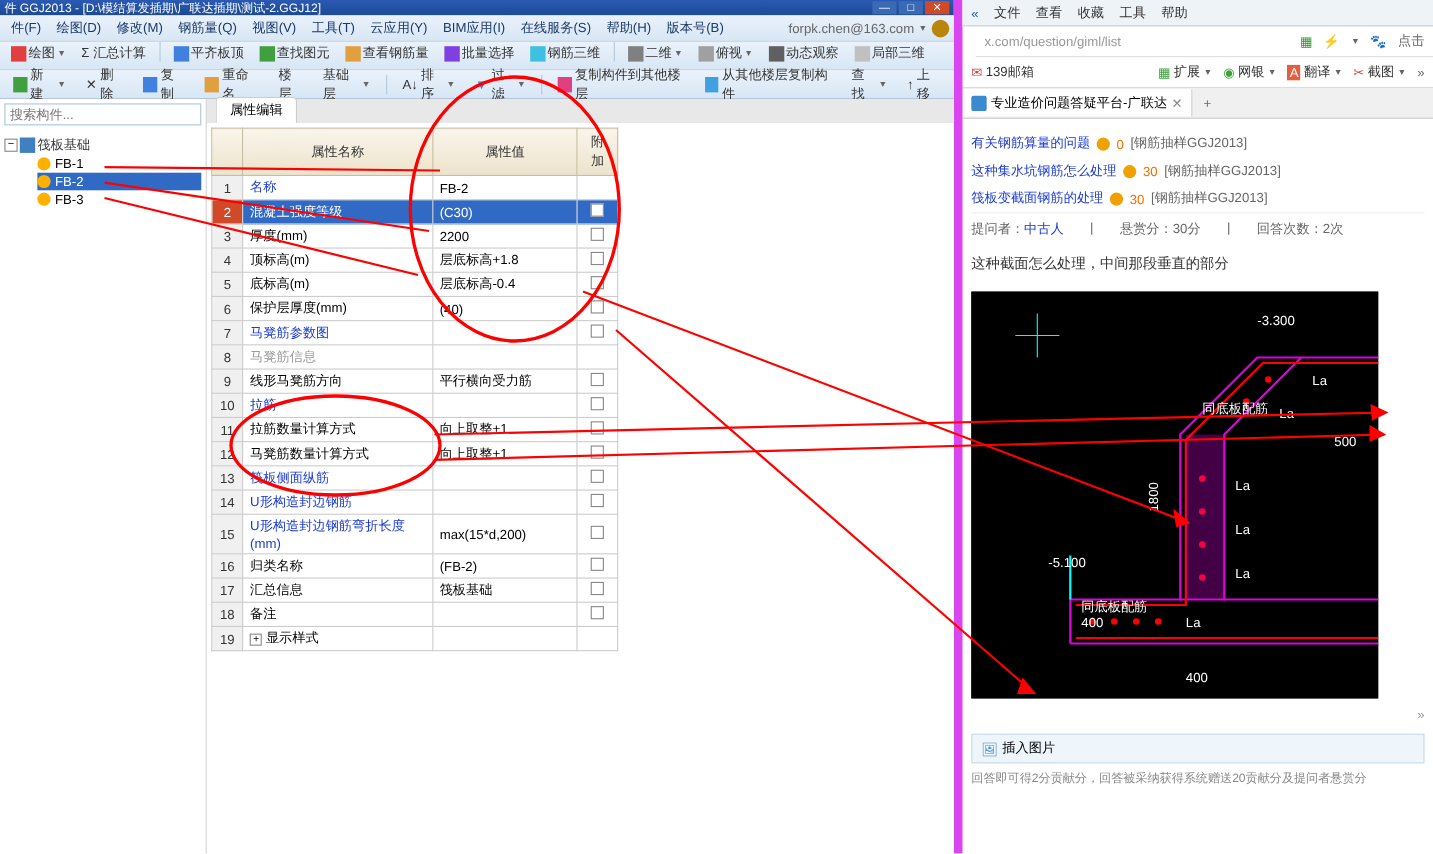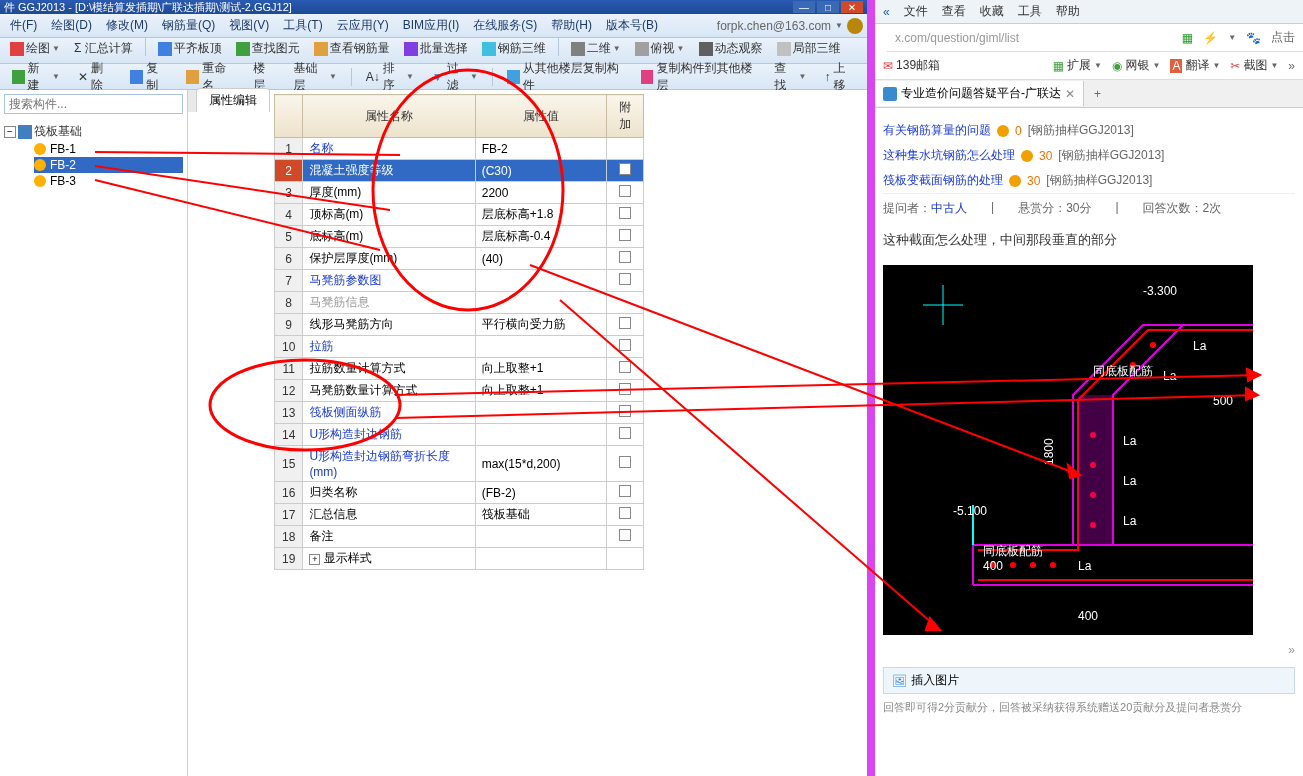--- a/index.html
+++ b/index.html
@@ -29,21 +29,21 @@
 .search-input { width:100%; height:20px; border:1px solid #aac4de; padding:0 4px; color:#4c1d95; }
 .tree { flex:1; padding:4px; overflow:auto; }
 .tree-node { display:flex; align-items:center; padding:1px 0; cursor:pointer; }
 .tree-toggle { width:12px; height:12px; border:1px solid #888; display:flex; align-items:center; justify-content:center; font-size:10px; margin-right:2px; cursor:pointer; }
 .tree-icon { width:14px; height:14px; margin-right:2px; }
 .tree-label { color:#333; }
 .tree-children { padding-left:30px; }
 .tree-leaf { display:flex; align-items:center; padding:1px 0; cursor:pointer; }
 .tree-leaf.selected { background:#316ac5; color:#fff; }
 .leaf-icon { width:12px; height:12px; background:#ffb000; border-radius:50%; margin-right:4px; }
-.center-panel { flex:1; display:flex; }
+.center-panel { flex:1; display:flex; flex-direction:column; }
 .tab-strip { height:22px; background:#e8e8e8; display:flex; align-items:flex-end; padding-left:8px; }
 .tab { padding:3px 12px; background:#fff; border:1px solid #ccc; border-bottom:none; border-radius:4px 4px 0 0; cursor:pointer; font-size:12px; }
 .prop-table-wrap { flex:1; overflow:auto; background:#fff; padding:4px 40px 4px 4px; }
 table.prop { border-collapse:collapse; width:370px; }
 .prop th { background:linear-gradient(#faf5eb,#ede3cc); border:1px solid #c8bda0; padding:4px 6px; font-weight:normal; color:#333; text-align:center; }
 .prop td { border:1px solid #ccc; padding:2px 6px; height:19px; }
 .prop .rownum { background:#f0f0f0; text-align:center; width:28px; color:#333; }
 .prop .rownum.sel { background:#d04a2a; color:#fff; }
 .prop .name { width:170px; }
 .prop .name.link { color:#1a3ad0; }
@@ -191,26 +191,26 @@
       </span>
     <span class="tb-sep"></span>
     <span class="tb-btn">A↓<span>排序</span><span class="dropdown-arrow">▼</span></span>
     <span class="tb-btn">
         <span style="color:#4080e0">▼</span>
         <span>过滤</span>
         <span class="dropdown-arrow">▼</span>
       </span>
     <span class="tb-sep"></span>
     <span class="tb-btn">
+        <span class="icon-sq" style="background:#e04080"></span>
+        <span>复制构件到其他楼层</span>
+      </span>
+    <span class="tb-btn">
         <span class="icon-sq" style="background:#40a0e0"></span>
         <span>从其他楼层复制构件</span>
-      </span>
-    <span class="tb-btn">
-        <span class="icon-sq" style="background:#e04080"></span>
-        <span>复制构件到其他楼层</span>
       </span>
     <span class="tb-btn">
         <span>查找</span>
         <span class="dropdown-arrow">▼</span>
       </span>
     <span class="tb-btn">↑<span>上移</span></span>
   </div>
 
   <div class="main-body">
     <div class="left-panel">

